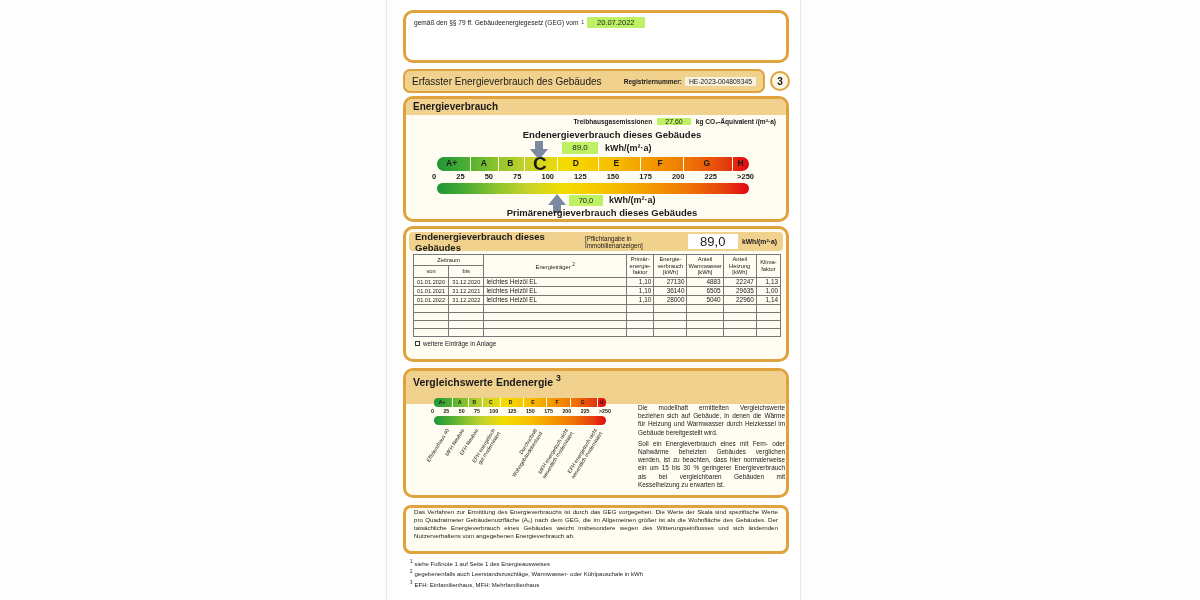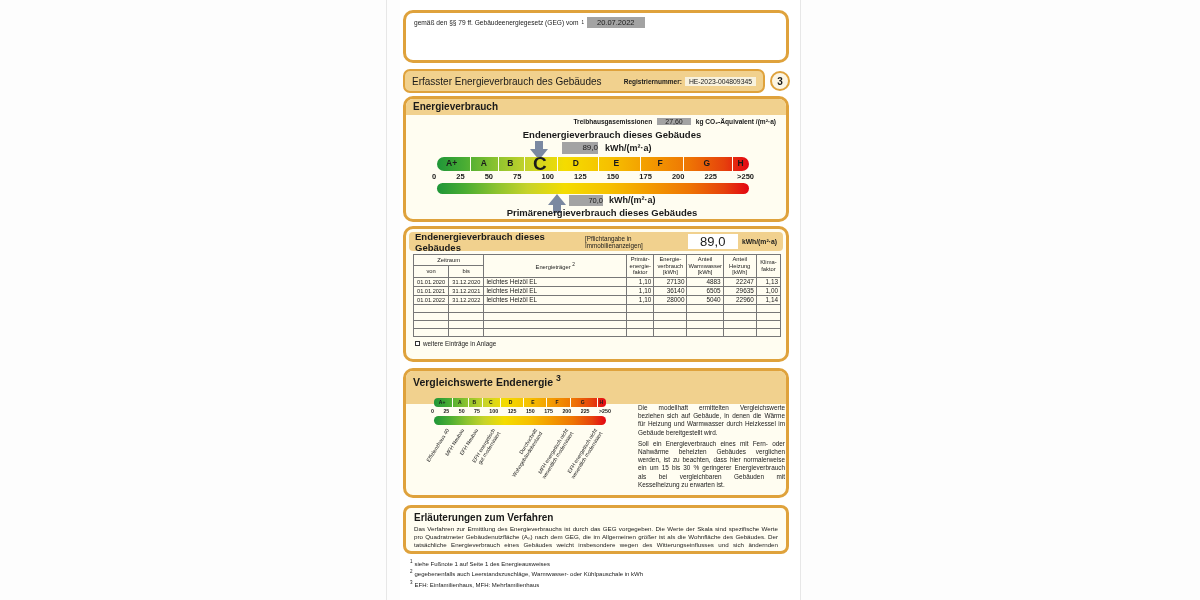--- a/index.html
+++ b/index.html
@@ -6,21 +6,21 @@
   html,body { width:1200px; height:600px; background:#ffffff; overflow:hidden;
               font-family:"Liberation Sans", sans-serif; color:#1a1a1a; }
   .stage { position:relative; width:1200px; height:600px; background:#fdfdfd; }
   .edge { position:absolute; top:0; width:1px; height:600px; background:#e7e7e7; }
   .edge.l { left:386px; } .edge.r { left:800px; }
   .doc { position:absolute; left:400px; top:0; width:400px; height:600px; background:#fff; }
 
   
   .obox { border:3px solid #dfa23c; border-radius:10px; background:#fffdf1; position:absolute; left:3px; width:386px; overflow:hidden; }
   .tanbar { background:#f1d18e; font-weight:bold; }
-  .field { background:#a3a3a3; display:inline-block; text-align:right; }
+  .field { background:#bef264; display:inline-block; text-align:center; }
   .grad { background:linear-gradient(to right,#1f9638 0%,#4aad33 9%,#8cc32f 19%,#c6d32b 29%,#f4dc00 41%,#f6c100 55%,#f39b00 68%,#ee7404 81%,#e6420c 92%,#e30613 100%); }
   .sep { position:absolute; top:0; width:1px; height:100%; background:#fffdf1; }
 
   
   .hdr-box { top:10px; height:53px; background:#fff; border:3px solid #dfa23c; border-radius:10px;
              position:absolute; left:3px; width:386px; padding:3px 8px 0; }
   .hdr-line { display:flex; align-items:baseline; gap:5px; }
   .hdr-title { font-size:28px; font-weight:bold; letter-spacing:-0.8px; line-height:1.05; }
   .hdr-type { font-size:13px; font-weight:bold; }
   .law-line { display:flex; align-items:center; gap:3px; font-size:6.6px; margin-top:1px; }
@@ -369,21 +369,20 @@
         </div>
       </div>
 
       <div class="cmp-text">
         <p>Die modellhaft ermittelten Vergleichswerte beziehen sich auf Gebäude, in denen die Wärme für Heizung und Warmwasser durch Heizkessel im Gebäude bereitgestellt wird.</p>
         <p>Soll ein Energieverbrauch eines mit Fern- oder Nahwärme beheizten Gebäudes verglichen werden, ist zu beachten, dass hier normalerweise ein um 15 bis 30 % geringerer Energieverbrauch als bei vergleichbaren Gebäuden mit Kesselheizung zu erwarten ist.</p>
       </div>
     </div>
 
     <div class="obox b4">
-      <div class="b4-title">Erläuterungen zum Verfahren</div>
       <div class="b4-body">Das Verfahren zur Ermittlung des Energieverbrauchs ist durch das GEG vorgegeben. Die Werte der Skala sind spezifische Werte pro Quadratmeter Gebäudenutzfläche (Aₙ) nach dem GEG, die im Allgemeinen größer ist als die Wohnfläche des Gebäudes. Der tatsächliche Energieverbrauch eines Gebäudes weicht insbesondere wegen des Witterungseinflusses und sich ändernden Nutzerverhaltens vom angegebenen Energieverbrauch ab.</div>
     </div>
 
     <div class="fnotes">
       <div><sup>1</sup><span>siehe Fußnote 1 auf Seite 1 des Energieausweises</span></div>
       <div><sup>2</sup><span>gegebenenfalls auch Leerstandszuschläge, Warmwasser- oder Kühlpauschale in kWh</span></div>
       <div><sup>3</sup><span>EFH: Einfamilienhaus, MFH: Mehrfamilienhaus</span></div>
     </div>
 
   </div>

